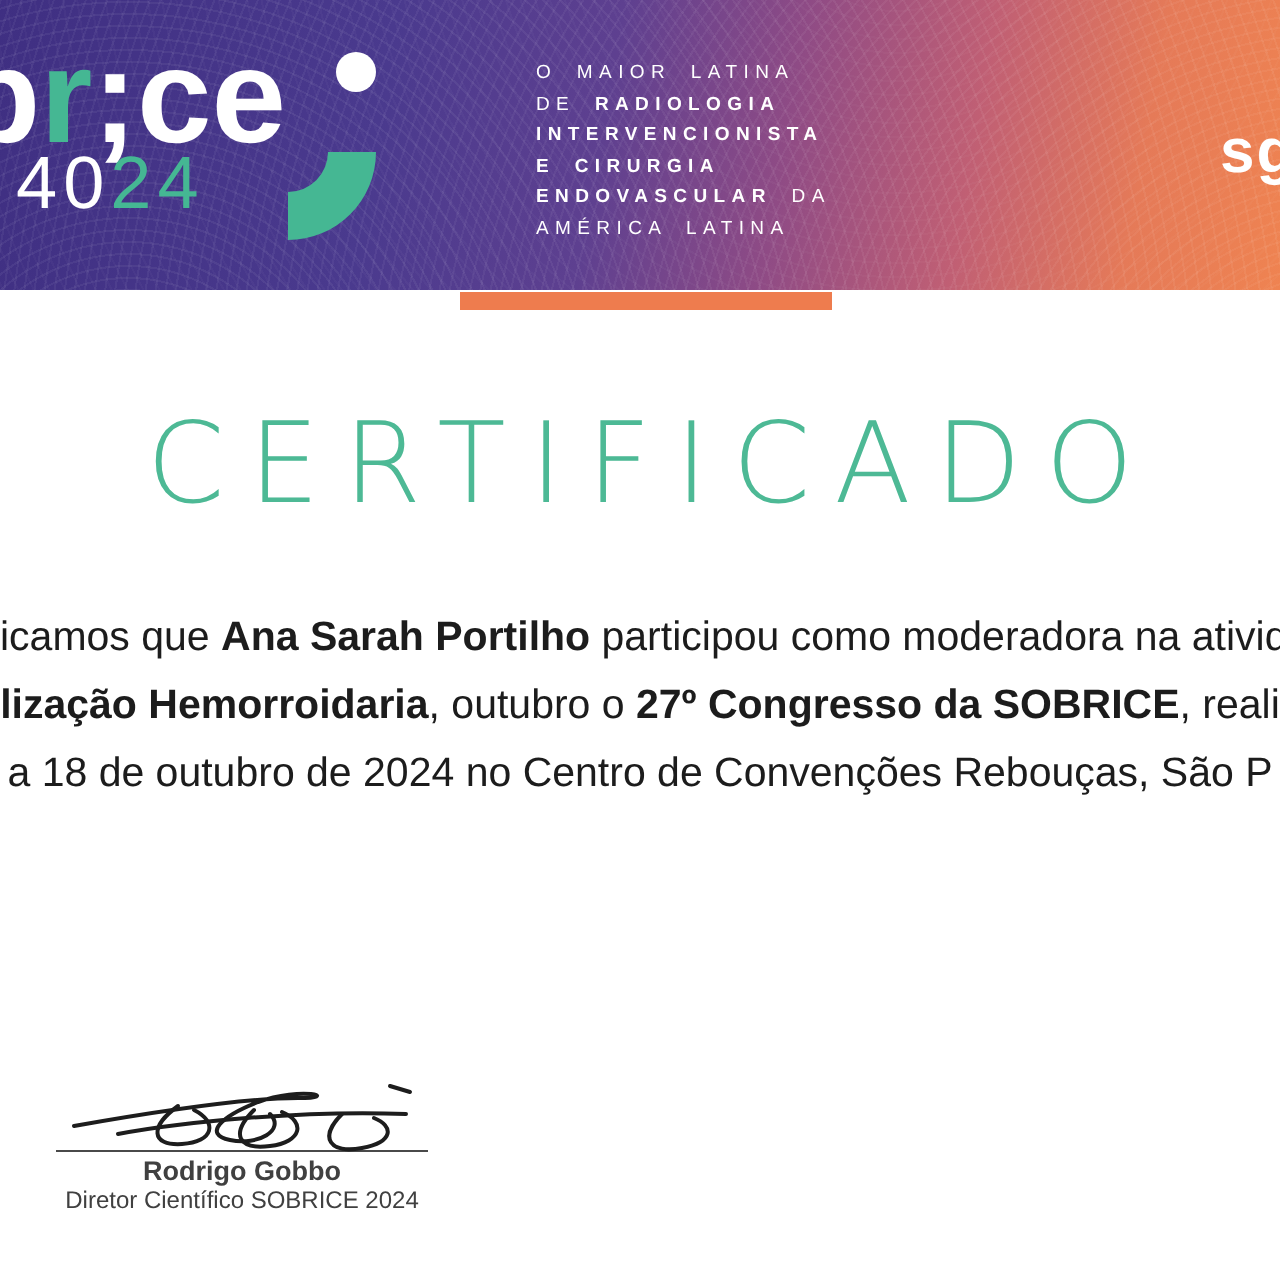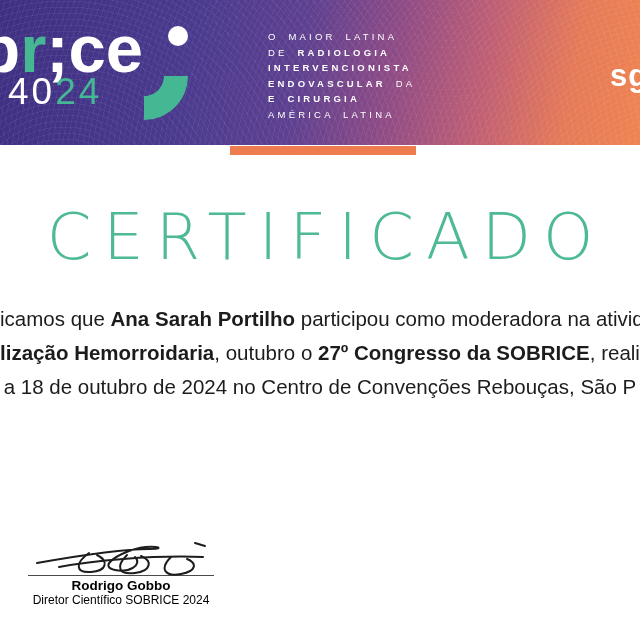--- a/index.html
+++ b/index.html
@@ -47,32 +47,32 @@
   }
   
   .accent-bar{
     position:absolute;left:230px;top:146px;width:186px;height:9px;background:#ee7c4e;
   }
   
   .cert-title{
     position:absolute;left:0;top:200px;width:640px;margin:0;
     text-align:center;color:#4db995;
     font-family:"DejaVu Sans","Liberation Sans",sans-serif;
-    font-weight:200;font-size:64px;letter-spacing:12px;text-indent:12px;
+    font-weight:200;font-size:56px;letter-spacing:12px;text-indent:12px;
     white-space:nowrap;
   }
   
   .cert-body{
     position:absolute;left:0;top:302px;width:640px;text-align:center;
     color:#1c1c1c;font-size:20.5px;line-height:34px;
   }
   .cert-body .line{display:block;white-space:nowrap;}
   .cert-body .b{font-weight:700;}
   
-  .sig{position:absolute;text-align:center;color:#000000;}
+  .sig{position:absolute;text-align:center;color:#404040;}
   .sig-left{left:28px;top:537px;width:186px;}
   .sig-right{left:392px;top:500px;width:222px;}
   .sig svg{display:block;margin:0 auto;}
   .sig .rule{border-top:1.5px solid #4a4a4a;width:100%;height:0;margin-top:-2px;}
   .sig .name{font-size:13.5px;font-weight:700;line-height:15px;margin-top:2px;}
   .sig .role{font-size:12px;line-height:14px;}
 </style>
 </head>
 <body>
 
@@ -87,22 +87,22 @@
 
     <span class="brand-dot"></span>
     <svg class="brand-swoosh" width="48" height="48" viewBox="0 0 48 48">
       <path d="M2,46 A44,44 0 0 0 46,2 L22,2 A20,20 0 0 1 2,22 Z" fill="#45b793"></path>
     </svg>
 
     <div class="tagline">
       <div class="tl-line"><span>O MAIOR LATINA</span></div>
       <div class="tl-line"><span>DE </span><span class="b">RADIOLOGIA</span></div>
       <div class="tl-line"><span class="b">INTERVENCIONISTA</span></div>
+      <div class="tl-line"><span class="b">E CIRURGIA</span></div>
       <div class="tl-line"><span class="b">ENDOVASCULAR</span><span> DA</span></div>
-      <div class="tl-line"><span class="b">E CIRURGIA</span></div>
       <div class="tl-line"><span>AMÉRICA LATINA</span></div>
     </div>
 
     <div class="partner-logo">sg</div>
   </header>
 
   <div class="accent-bar"></div>
 
   <h1 class="cert-title">CERTIFICADO</h1>
 

